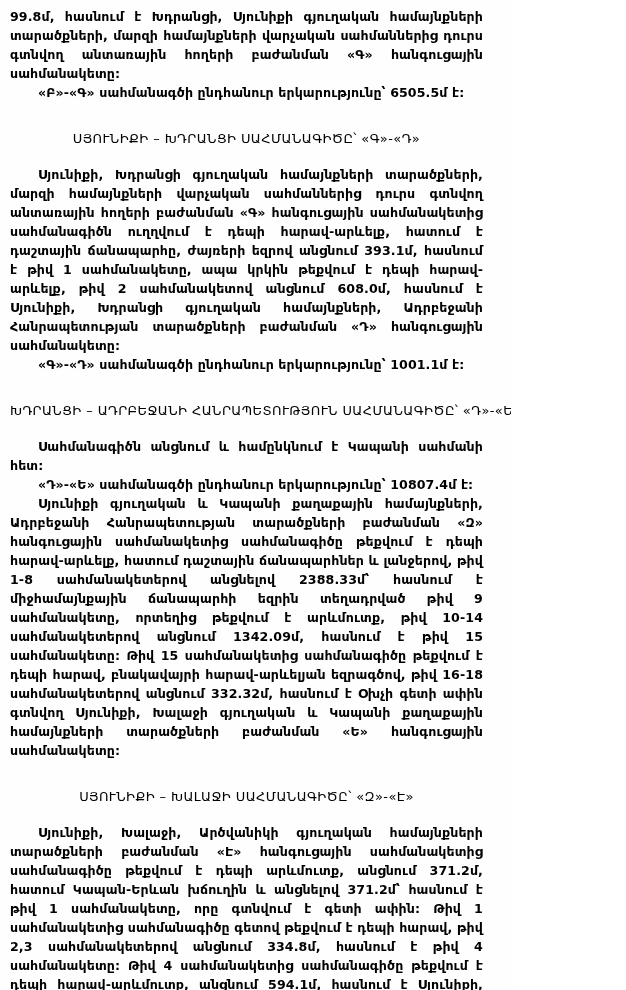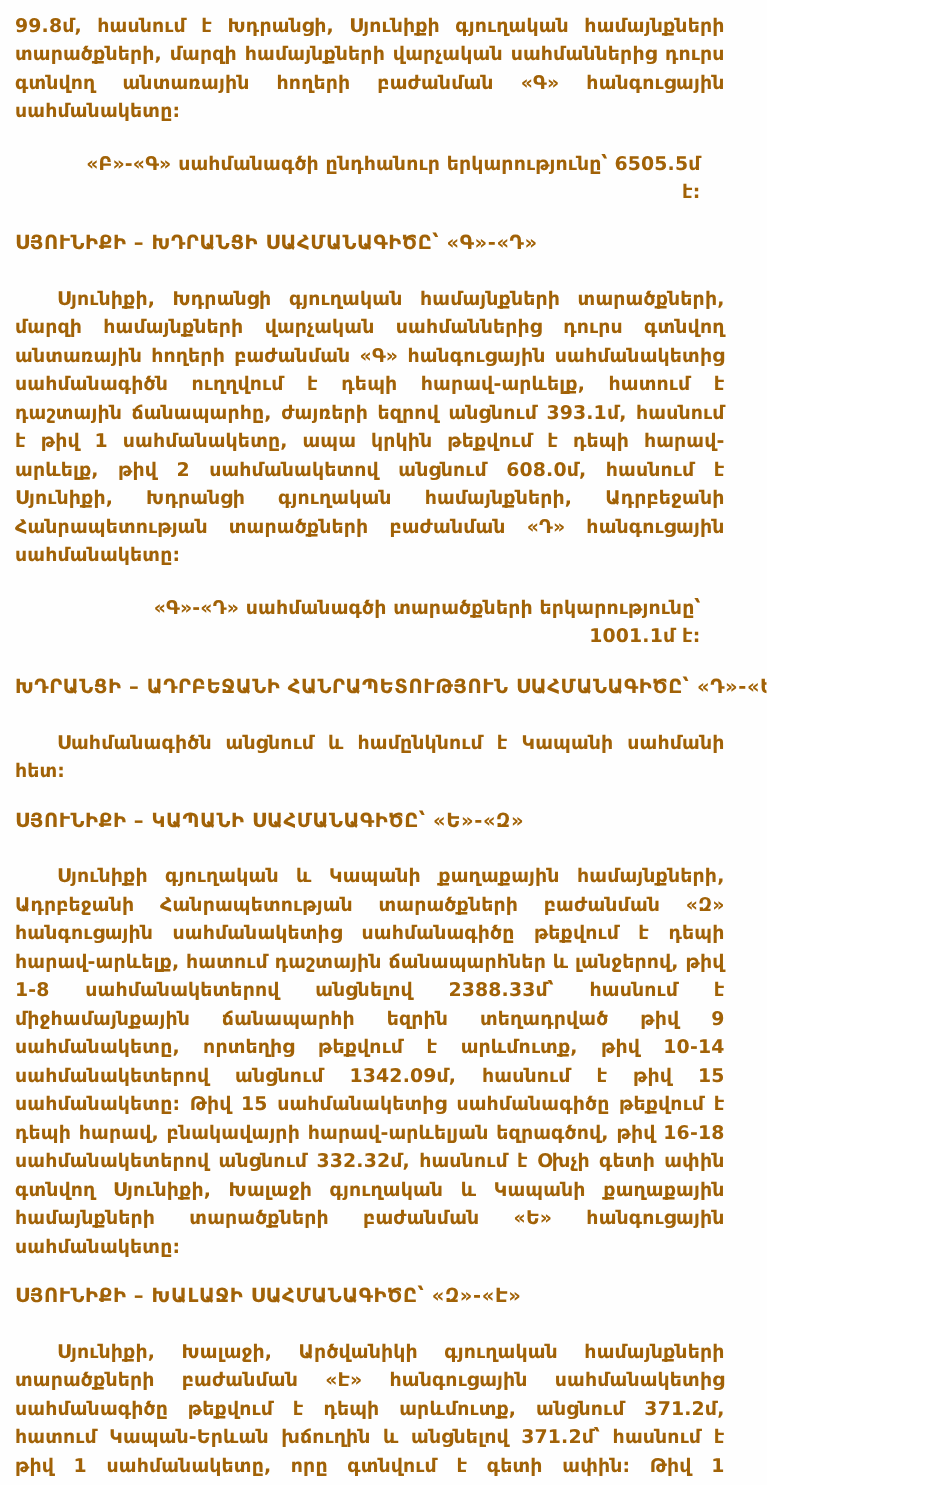--- a/index.html
+++ b/index.html
@@ -6,73 +6,73 @@
     margin: 0;
     padding: 0;
     background: #ffffff;
   }
   .page {
     position: relative;
     width: 511px;
     height: 990px;
     box-sizing: border-box;
     background: #fefefe;
-    color: #a16207;
+    color: #000000;
     font-family: "DejaVu Sans", "Liberation Sans", sans-serif;
     font-weight: bold;
     font-size: 12.6px;
     line-height: 19px;
     letter-spacing: 0.1px;
     padding: 7px 28px 0 10px;
     overflow: hidden;
   }
   .para {
     margin: 0;
     text-align: justify;
     text-indent: 28px;
   }
   .para.continuation {
     text-indent: 0;
   }
   .total-line {
-    margin: 16px;
-    text-align: right;
+    margin: 0;
+    text-align: left;
     text-indent: 28px;
   }
   .section-heading {
-    margin: 15px 0 17px 0;
+    margin: 27px 0 17px 0;
     font-size: 13px;
-    font-weight: bold;
-    text-align: left;
+    font-weight: normal;
+    text-align: center;
     letter-spacing: 0.4px;
     white-space: nowrap;
   }
   section { margin: 0; }
 </style>
 </head>
 <body>
 
 <div class="page">
 
   <p class="para continuation">99.8մ, հասնում է Խդրանցի, Սյունիքի գյուղական համայնքների տարածքների, մարզի համայնքների վարչական սահմաններից դուրս գտնվող անտառային հողերի բաժանման «Գ» հանգուցային սահմանակետը:</p>
   <p class="total-line">«Բ»-«Գ» սահմանագծի ընդհանուր երկարությունը՝ 6505.5մ է:</p>
 
   <section>
     <h2 class="section-heading">ՍՅՈՒՆԻՔԻ – ԽԴՐԱՆՑԻ ՍԱՀՄԱՆԱԳԻԾԸ՝ «Գ»-«Դ»</h2>
     <p class="para">Սյունիքի, Խդրանցի գյուղական համայնքների տարածքների, մարզի համայնքների վարչական սահմաններից դուրս գտնվող անտառային հողերի բաժանման «Գ» հանգուցային սահմանակետից սահմանագիծն ուղղվում է դեպի հարավ-արևելք, հատում է դաշտային ճանապարհը, ժայռերի եզրով անցնում 393.1մ, հասնում է թիվ 1 սահմանակետը, ապա կրկին թեքվում է դեպի հարավ-արևելք, թիվ 2 սահմանակետով անցնում 608.0մ, հասնում է Սյունիքի, Խդրանցի գյուղական համայնքների, Ադրբեջանի Հանրապետության տարածքների բաժանման «Դ» հանգուցային սահմանակետը:</p>
-    <p class="total-line">«Գ»-«Դ» սահմանագծի տարածքների երկարությունը՝ 1001.1մ է:</p>
+    <p class="total-line">«Գ»-«Դ» սահմանագծի ընդհանուր երկարությունը՝ 1001.1մ է:</p>
   </section>
 
   <section>
     <h2 class="section-heading">ԽԴՐԱՆՑԻ – ԱԴՐԲԵՋԱՆԻ ՀԱՆՐԱՊԵՏՈՒԹՅՈՒՆ ՍԱՀՄԱՆԱԳԻԾԸ՝ «Դ»-«Ե»</h2>
     <p class="para">Սահմանագիծն անցնում և համընկնում է Կապանի սահմանի հետ:</p>
+    <p class="total-line">«Դ»-«Ե» սահմանագծի ընդհանուր երկարությունը՝ 10807.4մ է:</p>
   </section>
 
   <section>
-    <h2 class="section-heading">ՍՅՈՒՆԻՔԻ – ԿԱՊԱՆԻ ՍԱՀՄԱՆԱԳԻԾԸ՝ «Ե»-«Զ»</h2>
     <p class="para">Սյունիքի գյուղական և Կապանի քաղաքային համայնքների, Ադրբեջանի Հանրապետության տարածքների բաժանման «Զ» հանգուցային սահմանակետից սահմանագիծը թեքվում է դեպի հարավ-արևելք, հատում դաշտային ճանապարհներ և լանջերով, թիվ 1-8 սահմանակետերով անցնելով 2388.33մ՝ հասնում է միջհամայնքային ճանապարհի եզրին տեղադրված թիվ 9 սահմանակետը, որտեղից թեքվում է արևմուտք, թիվ 10-14 սահմանակետերով անցնում 1342.09մ, հասնում է թիվ 15 սահմանակետը: Թիվ 15 սահմանակետից սահմանագիծը թեքվում է դեպի հարավ, բնակավայրի հարավ-արևելյան եզրագծով, թիվ 16-18 սահմանակետերով անցնում 332.32մ, հասնում է Օխչի գետի ափին գտնվող Սյունիքի, Խալաջի գյուղական և Կապանի քաղաքային համայնքների տարածքների բաժանման «Ե» հանգուցային սահմանակետը:</p>
   </section>
 
   <section>
     <h2 class="section-heading">ՍՅՈՒՆԻՔԻ – ԽԱԼԱՋԻ ՍԱՀՄԱՆԱԳԻԾԸ՝ «Զ»-«Է»</h2>
     <p class="para">Սյունիքի, Խալաջի, Արծվանիկի գյուղական համայնքների տարածքների բաժանման «Է» հանգուցային սահմանակետից սահմանագիծը թեքվում է դեպի արևմուտք, անցնում 371.2մ, հատում Կապան-Երևան խճուղին և անցնելով 371.2մ՝ հասնում է թիվ 1 սահմանակետը, որը գտնվում է գետի ափին: Թիվ 1 սահմանակետից սահմանագիծը գետով թեքվում է դեպի հարավ, թիվ 2,3 սահմանակետերով անցնում 334.8մ, հասնում է թիվ 4 սահմանակետը: Թիվ 4 սահմանակետից սահմանագիծը թեքվում է դեպի հարավ-արևմուտք, անցնում 594.1մ, հասնում է Սյունիքի, Խալաջի գյուղական և Կապանի քաղաքային համայնքների տարածքների բաժանման «Զ» հանգուցային սահմանակետը:</p>
   </section>
 
   <section>
     <p class="para">Սյունիքի, Վ.Գյոդակլուի, Արծվանիկի գյուղական համայնքների տարածքների բաժանման «Ա» հանգուցային սահմանակետից սահմանագիծը լանջով թեքվում է դեպի հյուսիս-արևմուտք, անցնում 173.4մ, հասնում է թիվ 1 սահմանակետը: Թիվ 1 սահմանակետից սահմանագիծը թեքվում է դեպի հարավ-արևմուտք, հատում ջրբաժաններ, տարբեր ազիմուտներով անցնում խիստ կտրտված լանջերով և թիվ 2-5 սահմանակետերով անցնելով 2197.25մ՝ հասնում է թիվ 6 սահմանակետը, որտեղից</p>

